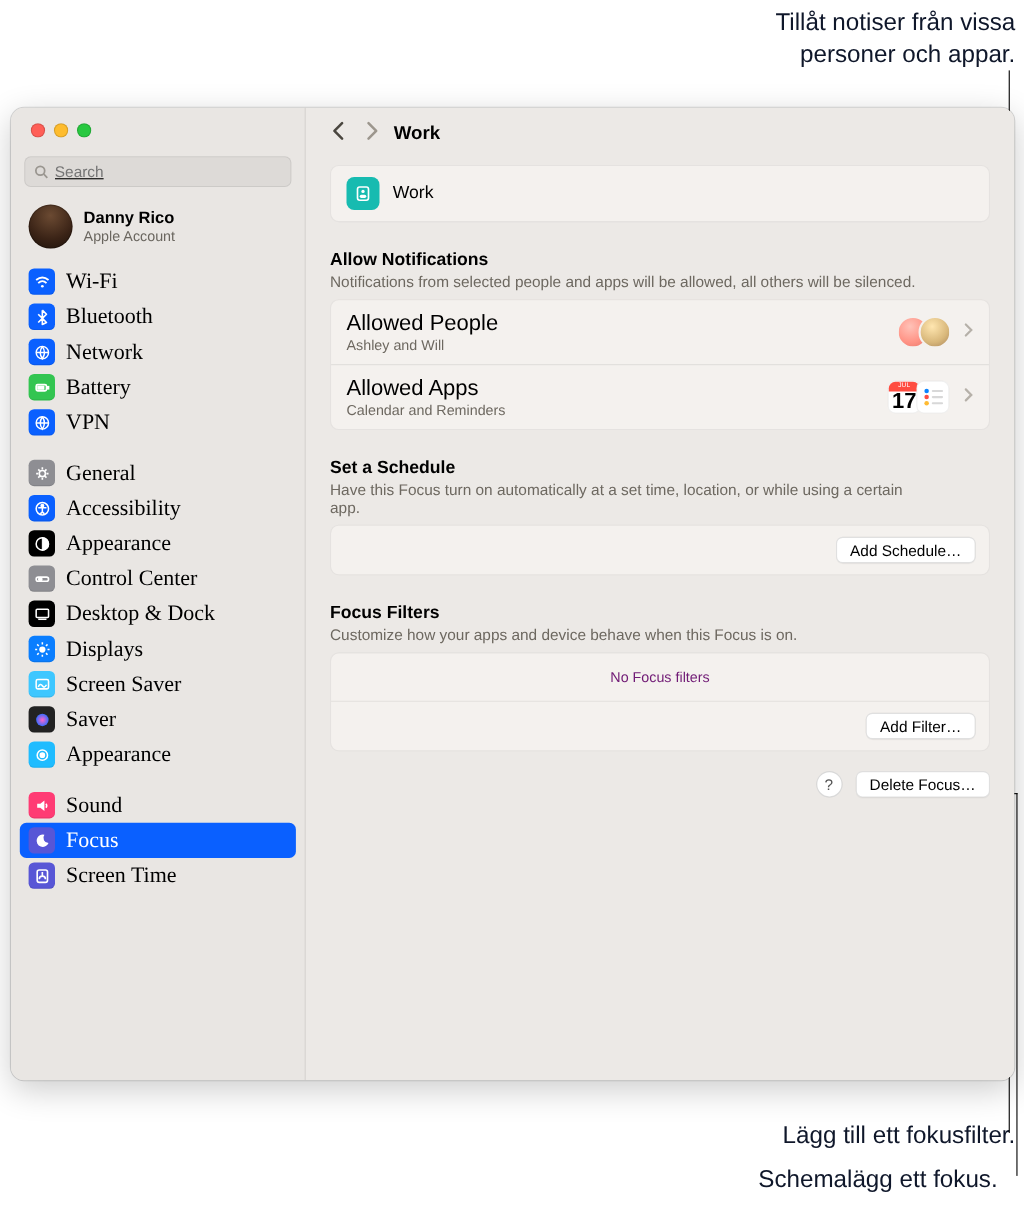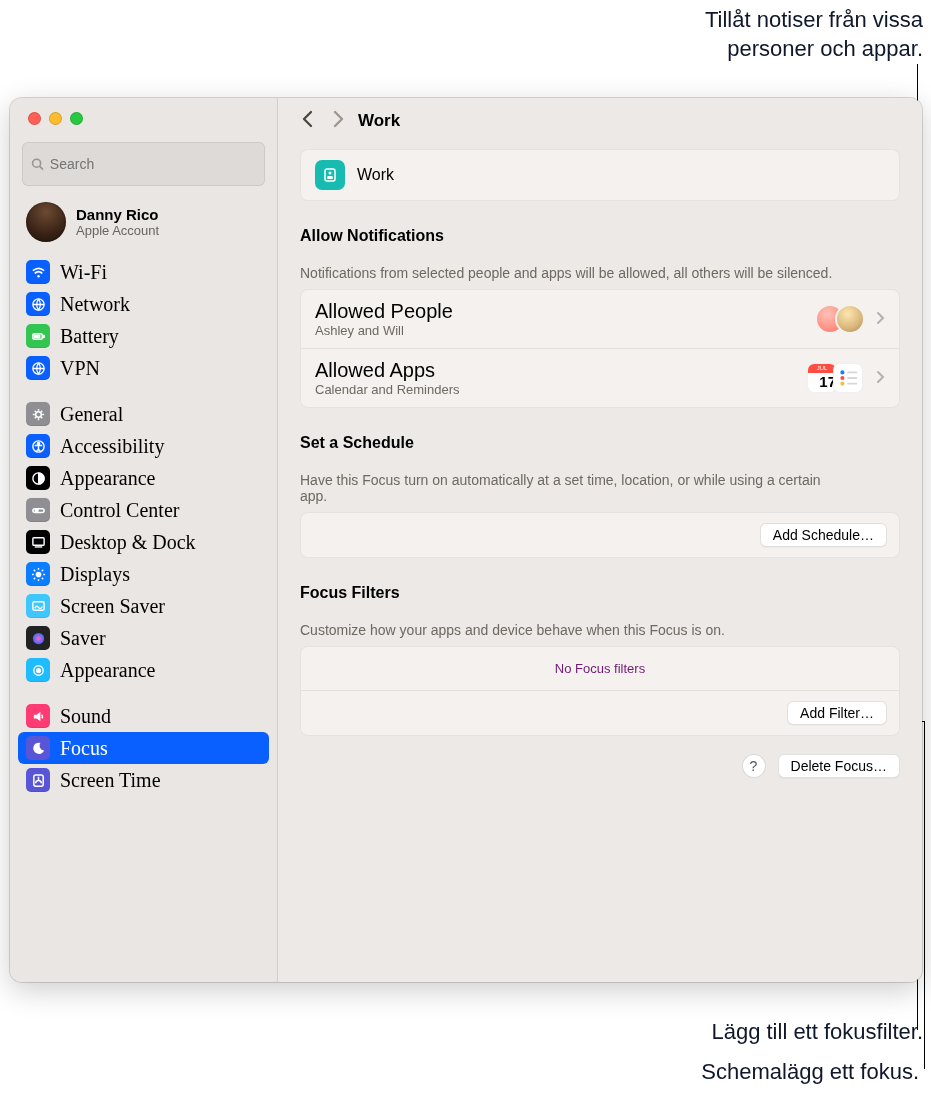--- a/index.html
+++ b/index.html
@@ -15,21 +15,21 @@
   .callout {
     position: absolute;
     font-size: 22px;
     text-align: right;
     color: #0f172a;
     line-height: 1.3;
     white-space: pre-line;
   }
   .callout-topright { top: 6px; right: 8px; width: 300px; }
   .callout-filter   { top: 1018px; right: 8px; }
-  .callout-sched    { top: 1058px; right: 12px; text-align: right; }
+  .callout-sched    { top: 1058px; right: 24px; text-align: right; }
 
   .window {
     position: absolute;
     top: 98px;
     left: 10px;
     width: 912px;
     height: 884px;
     border-radius: 12px;
     overflow: hidden;
     box-shadow: 0 0 0 1px rgba(0,0,0,0.15), 0 8px 30px rgba(0,0,0,0.2);
@@ -54,28 +54,29 @@
     padding-left: 18px;
     gap: 8px;
   }
   .tldot { width: 13px; height: 13px; border-radius: 50%; border: 1px solid rgba(0,0,0,0.15); }
   .red   { background: #ff5f57; }
   .yellow{ background: #febc2e; }
   .green { background: #28c840; }
 
   .search {
     margin: 4px 12px 12px 12px;
-    height: 44px;
+    height: 28px;
     background: rgba(0,0,0,0.05);
     border: 1px solid rgba(0,0,0,0.08);
     border-radius: 6px;
     display: flex;
     align-items: center;
     padding: 0 8px;
     gap: 6px;
+    text-decoration: underline;
   }
   .search .mag { width: 14px; height: 14px; color: #9a9690; }
   .search input {
     border: none; background: transparent; outline: none;
     font-size: 14px; color: #666; width: 100%;
   }
 
   .account {
     display: flex; align-items: center;
     gap: 10px; padding: 4px 14px 12px 16px;
@@ -137,21 +138,21 @@
   .work-icon {
     width: 30px; height: 30px; border-radius: 7px;
     background: #17bbb0; color: #fff;
     display: flex; align-items: center; justify-content: center;
   }
   .work-icon svg { width: 16px; height: 16px; }
   .work-title { font-size: 16px; font-weight: 500; }
 
   .sec-head { margin-top: 26px; }
   .sec-title { font-size: 16px; font-weight: 700; }
-  .sec-sub { font-size: 14px; color: #6d6860; margin-top: 20px; max-width: 540px; }
+  .sec-sub { font-size: 14px; color: #6d6860; margin-top: 2px; max-width: 540px; }
 
   .list-card { margin-top: 8px; }
   .list-row {
     display: flex; align-items: center;
     padding: 10px 14px; gap: 12px;
     border-top: 1px solid rgba(0,0,0,0.07);
   }
   .list-row:first-child { border-top: none; }
   .row-text { flex: 1; }
   .row-title { font-size: 20px; }
@@ -248,20 +249,28 @@
             <svg viewBox="0 0 16 16" fill="none" stroke="currentColor" stroke-width="1.8">
               <path d="M2 6 Q8 1 14 6"></path>
               <path d="M4 9 Q8 5 12 9"></path>
               <circle cx="8" cy="12" r="1.3" fill="currentColor" stroke="none"></circle>
             </svg>
           </div>
           <span class="label">Wi-Fi</span>
         </div>
         <div class="side-item">
           <div class="ico" style="background: rgb(10, 96, 255);">
+            <svg viewBox="0 0 16 16" fill="none" stroke="currentColor" stroke-width="1.6" stroke-linejoin="round">
+              <path d="M8 1 L12 5 L8 9 L12 13 L8 15 V1 M4 5 L12 13 M4 13 L12 5"></path>
+            </svg>
+          </div>
+          <span class="label">Bluetooth</span>
+        </div>
+        <div class="side-item">
+          <div class="ico" style="background: rgb(10, 96, 255);">
             <svg viewBox="0 0 16 16" fill="none" stroke="currentColor" stroke-width="1.4">
               <circle cx="8" cy="8" r="6"></circle>
               <path d="M2 8 H14 M8 2 Q12 8 8 14 Q4 8 8 2"></path>
             </svg>
           </div>
           <span class="label">Network</span>
         </div>
         <div class="side-item">
           <div class="ico" style="background: rgb(51, 197, 81);">
             <svg viewBox="0 0 16 16" fill="none" stroke="currentColor" stroke-width="1.6">
@@ -462,21 +471,21 @@
         <div class="list-row">
           <div class="row-text">
             <div class="row-title">Allowed Apps</div>
             <div class="row-sub">Calendar and Reminders</div>
           </div>
           <div class="row-trail">
             <div class="apps-cluster">
               <div class="ap ap1">
                 <div style="width:100%;height:100%;position:relative;">
                   <div style="position:absolute;top:0;left:0;right:0;height:9px;background:#ff4d41;border-radius:6px 6px 0 0;font-size:6px;color:#fff;text-align:center;line-height:9px;">JUL</div>
-                  <div style="position:absolute;top:9px;left:0;right:0;bottom:0;font-size:15px;font-weight:600;text-align:right;line-height:18px;">17</div>
+                  <div style="position:absolute;top:9px;left:0;right:0;bottom:0;font-size:20px;font-weight:600;text-align:center;line-height:18px;">17</div>
                 </div>
               </div>
               <div class="ap ap2">
                 <svg viewBox="0 0 30 30" style="width:100%;height:100%">
                     <circle cx="9" cy="9" r="2.2" fill="#0b84ff"></circle>
                     <rect x="14" y="8" width="11" height="2" rx="1" fill="#d8d8d8"></rect>
                     <circle cx="9" cy="15" r="2.2" fill="#ff4d41"></circle>
                     <rect x="14" y="14" width="11" height="2" rx="1" fill="#d8d8d8"></rect>
                     <circle cx="9" cy="21" r="2.2" fill="#ffbb33"></circle>
                     <rect x="14" y="20" width="11" height="2" rx="1" fill="#d8d8d8"></rect>

